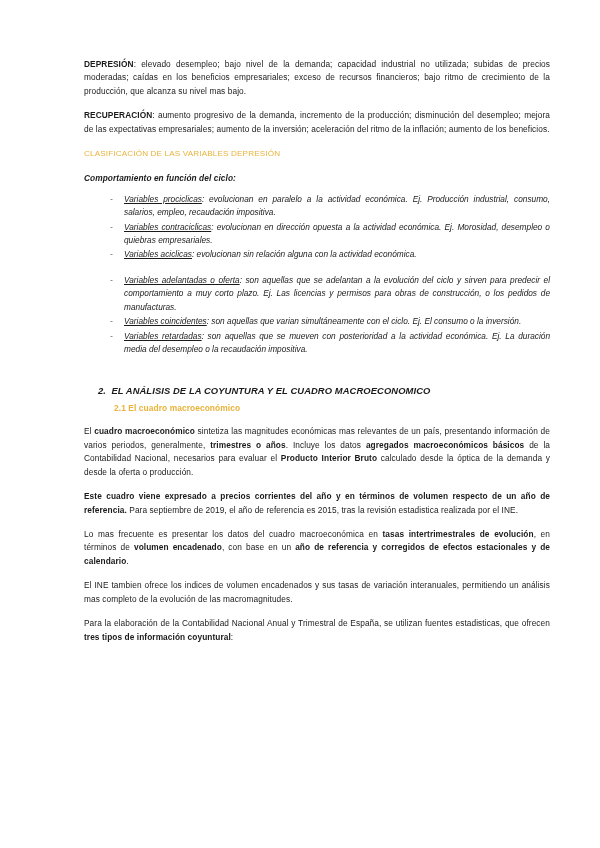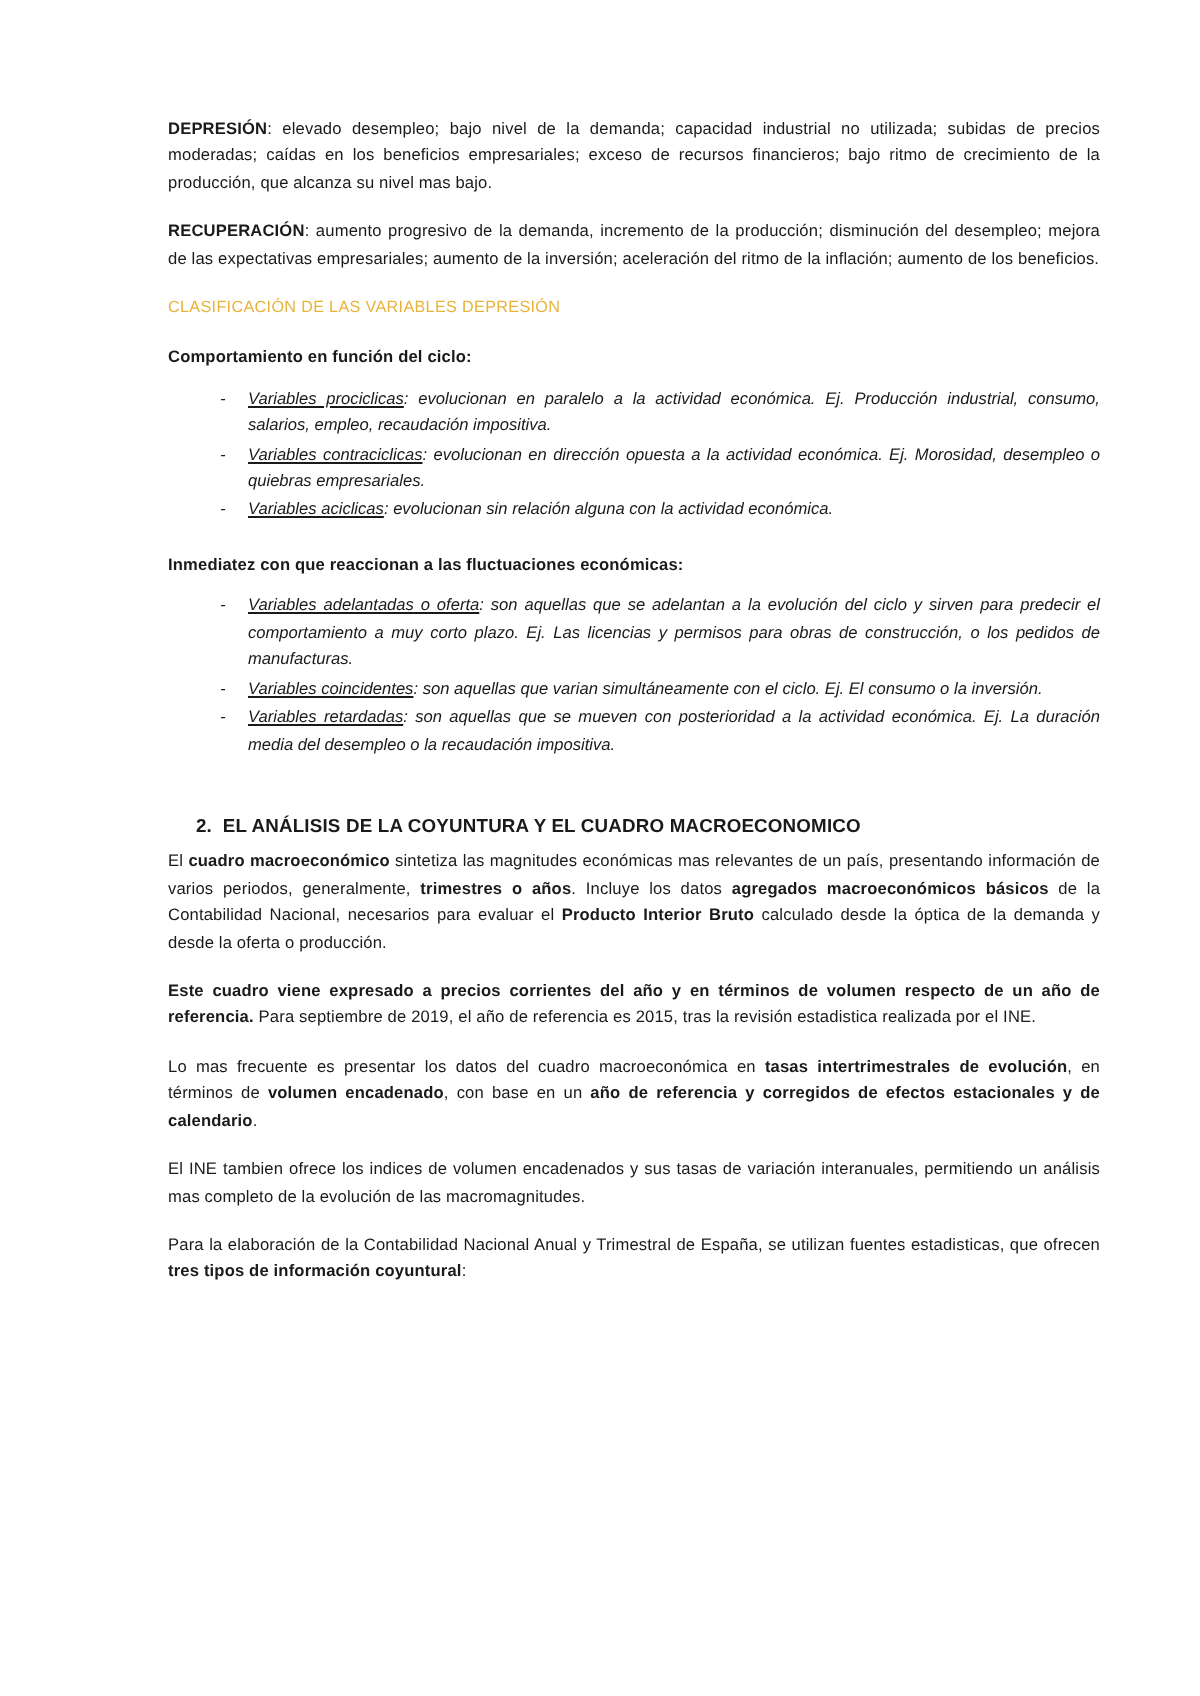--- a/index.html
+++ b/index.html
@@ -33,20 +33,21 @@
     color: #e8b33a;
     font-size: 8.1px;
     letter-spacing: 0.02em;
     margin: 2px 0 12px 0;
   }
   .subheading {
     font-weight: bold;
     font-size: 8.3px;
     margin: 0 0 7px 0;
     letter-spacing: 0.01em;
+    font-style: italic;
   }
   ul.dashlist {
     list-style: none;
     margin: 0 0 12px 0;
     padding: 0 0 0 26px;
     font-style: italic;
   }
   ul.dashlist li {
     position: relative;
     font-size: 8.3px;
@@ -61,20 +62,21 @@
     left: 0;
     top: 0;
   }
   .u { text-decoration: underline; }
   .section-title {
     font-weight: bold;
     font-size: 9.4px;
     margin: 26px 0 4px 0;
     padding-left: 14px;
     letter-spacing: 0.01em;
+    font-style: italic;
   }
   .subsection-title {
     color: #e8b33a;
     font-weight: bold;
     font-size: 8.4px;
     margin: 0 0 10px 0;
     padding-left: 30px;
   }
   .spacer-top { margin-top: 14px; }
 </style>
@@ -90,30 +92,30 @@
   <p class="highlight">CLASIFICACIÓN DE LAS VARIABLES DEPRESIÓN</p>
 
   <p class="subheading">Comportamiento en función del ciclo:</p>
 
   <ul class="dashlist">
     <li><span class="u">Variables prociclicas</span><span>: evolucionan en paralelo a la actividad económica. Ej. Producción industrial, consumo, salarios, empleo, recaudación impositiva.</span></li>
     <li><span class="u">Variables contraciclicas</span><span>: evolucionan en dirección opuesta a la actividad económica. Ej. Morosidad, desempleo o quiebras empresariales.</span></li>
     <li><span class="u">Variables aciclicas</span><span>: evolucionan sin relación alguna con la actividad económica.</span></li>
   </ul>
 
-  <p class="subheading spacer-top">Inmediatez con que reaccionan a las fluctuaciones económicas:</p>
 
   <ul class="dashlist">
     <li><span class="u">Variables adelantadas o oferta</span><span>: son aquellas que se adelantan a la evolución del ciclo y sirven para predecir el comportamiento a muy corto plazo. Ej. Las licencias y permisos para obras de construcción, o los pedidos de manufacturas.</span></li>
     <li><span class="u">Variables coincidentes</span><span>: son aquellas que varian simultáneamente con el ciclo. Ej. El consumo o la inversión.</span></li>
     <li><span class="u">Variables retardadas</span><span>: son aquellas que se mueven con posterioridad a la actividad económica. Ej. La duración media del desempleo o la recaudación impositiva.</span></li>
   </ul>
 
   <p class="section-title"><span>2.</span>&nbsp;&nbsp;<span>EL ANÁLISIS DE LA COYUNTURA Y EL CUADRO MACROECONOMICO</span></p>
 
+  <p class="subsection-title">2.1 El cuadro macroeconómico</p>
 
   <p><span>El </span><span class="b">cuadro macroeconómico</span><span> sintetiza las magnitudes económicas mas relevantes de un país, presentando información de varios periodos, generalmente, </span><span class="b">trimestres o años</span><span>. Incluye los datos </span><span class="b">agregados macroeconómicos básicos</span><span> de la Contabilidad Nacional, necesarios para evaluar el </span><span class="b">Producto Interior Bruto</span><span> calculado desde la óptica de la demanda y desde la oferta o producción.</span></p>
 
   <p><span class="b">Este cuadro viene expresado a precios corrientes del año y en términos de volumen respecto de un año de referencia.</span><span> Para septiembre de 2019, el año de referencia es 2015, tras la revisión estadistica realizada por el INE.</span></p>
 
   <p><span>Lo mas frecuente es presentar los datos del cuadro macroeconómica en </span><span class="b">tasas intertrimestrales de evolución</span><span>, en términos de </span><span class="b">volumen encadenado</span><span>, con base en un </span><span class="b">año de referencia y corregidos de efectos estacionales y de calendario</span><span>.</span></p>
 
   <p>El INE tambien ofrece los indices de volumen encadenados y sus tasas de variación interanuales, permitiendo un análisis mas completo de la evolución de las macromagnitudes.</p>
 
   <p><span>Para la elaboración de la Contabilidad Nacional  Anual y Trimestral de España, se utilizan fuentes estadisticas, que ofrecen </span><span class="b">tres tipos de información coyuntural</span><span>:</span></p>

